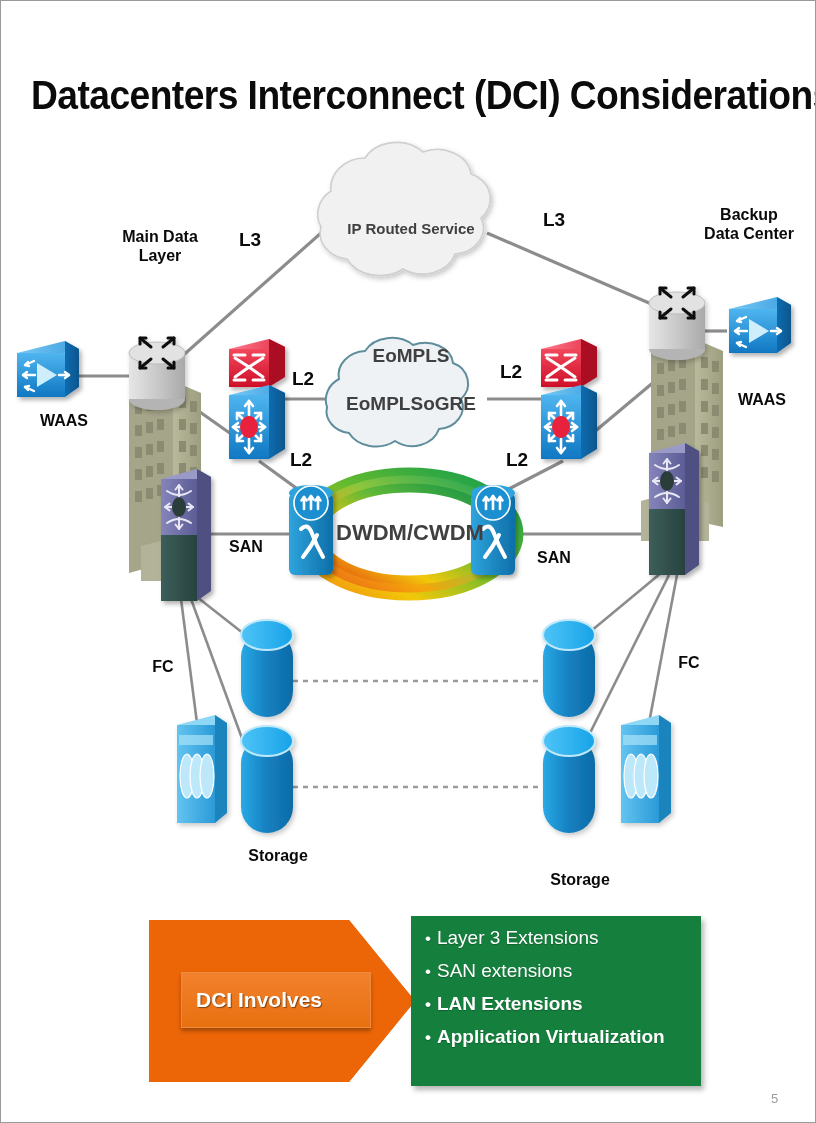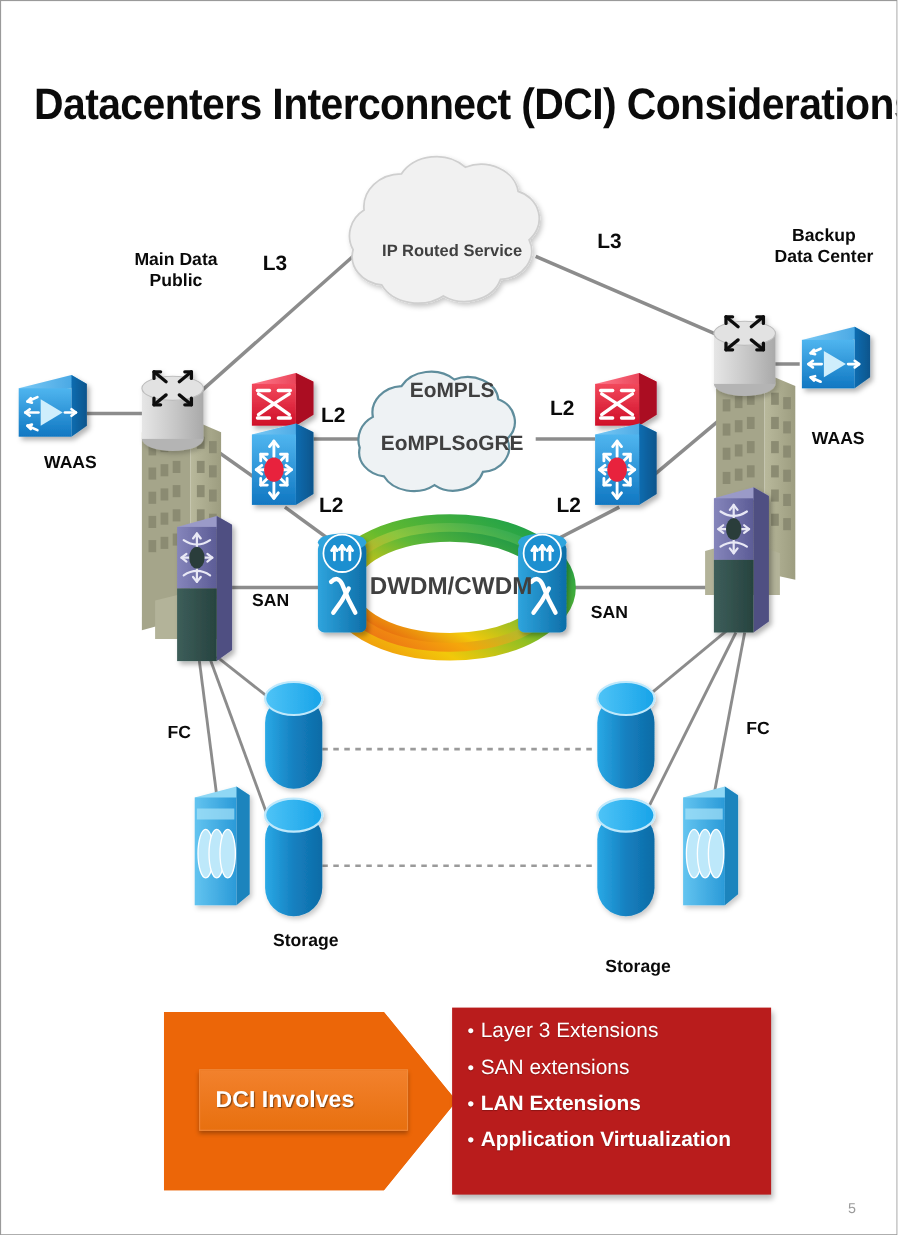--- a/index.html
+++ b/index.html
@@ -34,21 +34,21 @@
     box-shadow:0 3px 4px rgba(0,0,0,.30);
     display:flex;align-items:center;justify-content:flex-start;
     padding-left:14px;box-sizing:border-box;
   }
   #arrow-label span{
     font-size:21px;font-weight:bold;color:#ffffff;
     text-shadow:1px 1px 1px rgba(0,0,0,.45);white-space:nowrap;
   }
   #bullets{
     left:410px;top:915px;width:290px;height:170px;
-    background:#b91c1c;box-shadow:3px 4px 5px rgba(0,0,0,.28);
+    background:#15803d;box-shadow:3px 4px 5px rgba(0,0,0,.28);
     padding:12px 10px 10px 14px;box-sizing:border-box;
   }
   #bullets ul{list-style:none;margin:0;padding:0;}
   #bullets li{
     color:#ffffff;font-size:19px;line-height:1.0;
     margin:0 0 14px 0;white-space:nowrap;
     text-shadow:0 1px 1px rgba(0,0,0,.25);
   }
   #bullets li.b{font-weight:bold;}
   #bullets li .bu{margin-right:6px;font-size:17px;}
@@ -534,21 +534,21 @@
       </g>
     </g>
   </svg>
 
   <div class="abs cloudtxt" style="left:330px;top:219px;width:160px;font-size:15px;">IP Routed Service</div>
   <div class="abs cloudtxt" style="left:340px;top:344px;width:140px;font-size:19px;">EoMPLS</div>
   <div class="abs cloudtxt" style="left:330px;top:392px;width:160px;font-size:19px;">EoMPLSoGRE</div>
   <div class="abs cloudtxt" style="left:328px;top:519px;width:162px;font-size:22px;">DWDM/CWDM</div>
 
   <div class="abs lbl lbl-md" style="left:104px;top:227px;width:110px;">Main Data</div>
-  <div class="abs lbl lbl-md" style="left:104px;top:246px;width:110px;">Public</div>
+  <div class="abs lbl lbl-md" style="left:104px;top:246px;width:110px;">Layer</div>
   <div class="abs lbl lbl-md" style="left:688px;top:205px;width:120px;">Backup</div>
   <div class="abs lbl lbl-md" style="left:680px;top:224px;width:136px;">Data Center</div>
 
   <div class="abs lbl lbl-md" style="left:20px;top:411px;width:86px;">WAAS</div>
   <div class="abs lbl lbl-md" style="left:718px;top:390px;width:86px;">WAAS</div>
 
   <div class="abs lbl lbl-l2" style="left:230px;top:228px;width:38px;">L3</div>
   <div class="abs lbl lbl-l2" style="left:534px;top:208px;width:38px;">L3</div>
   <div class="abs lbl lbl-l2" style="left:286px;top:367px;width:32px;">L2</div>
   <div class="abs lbl lbl-l2" style="left:494px;top:360px;width:32px;">L2</div>

